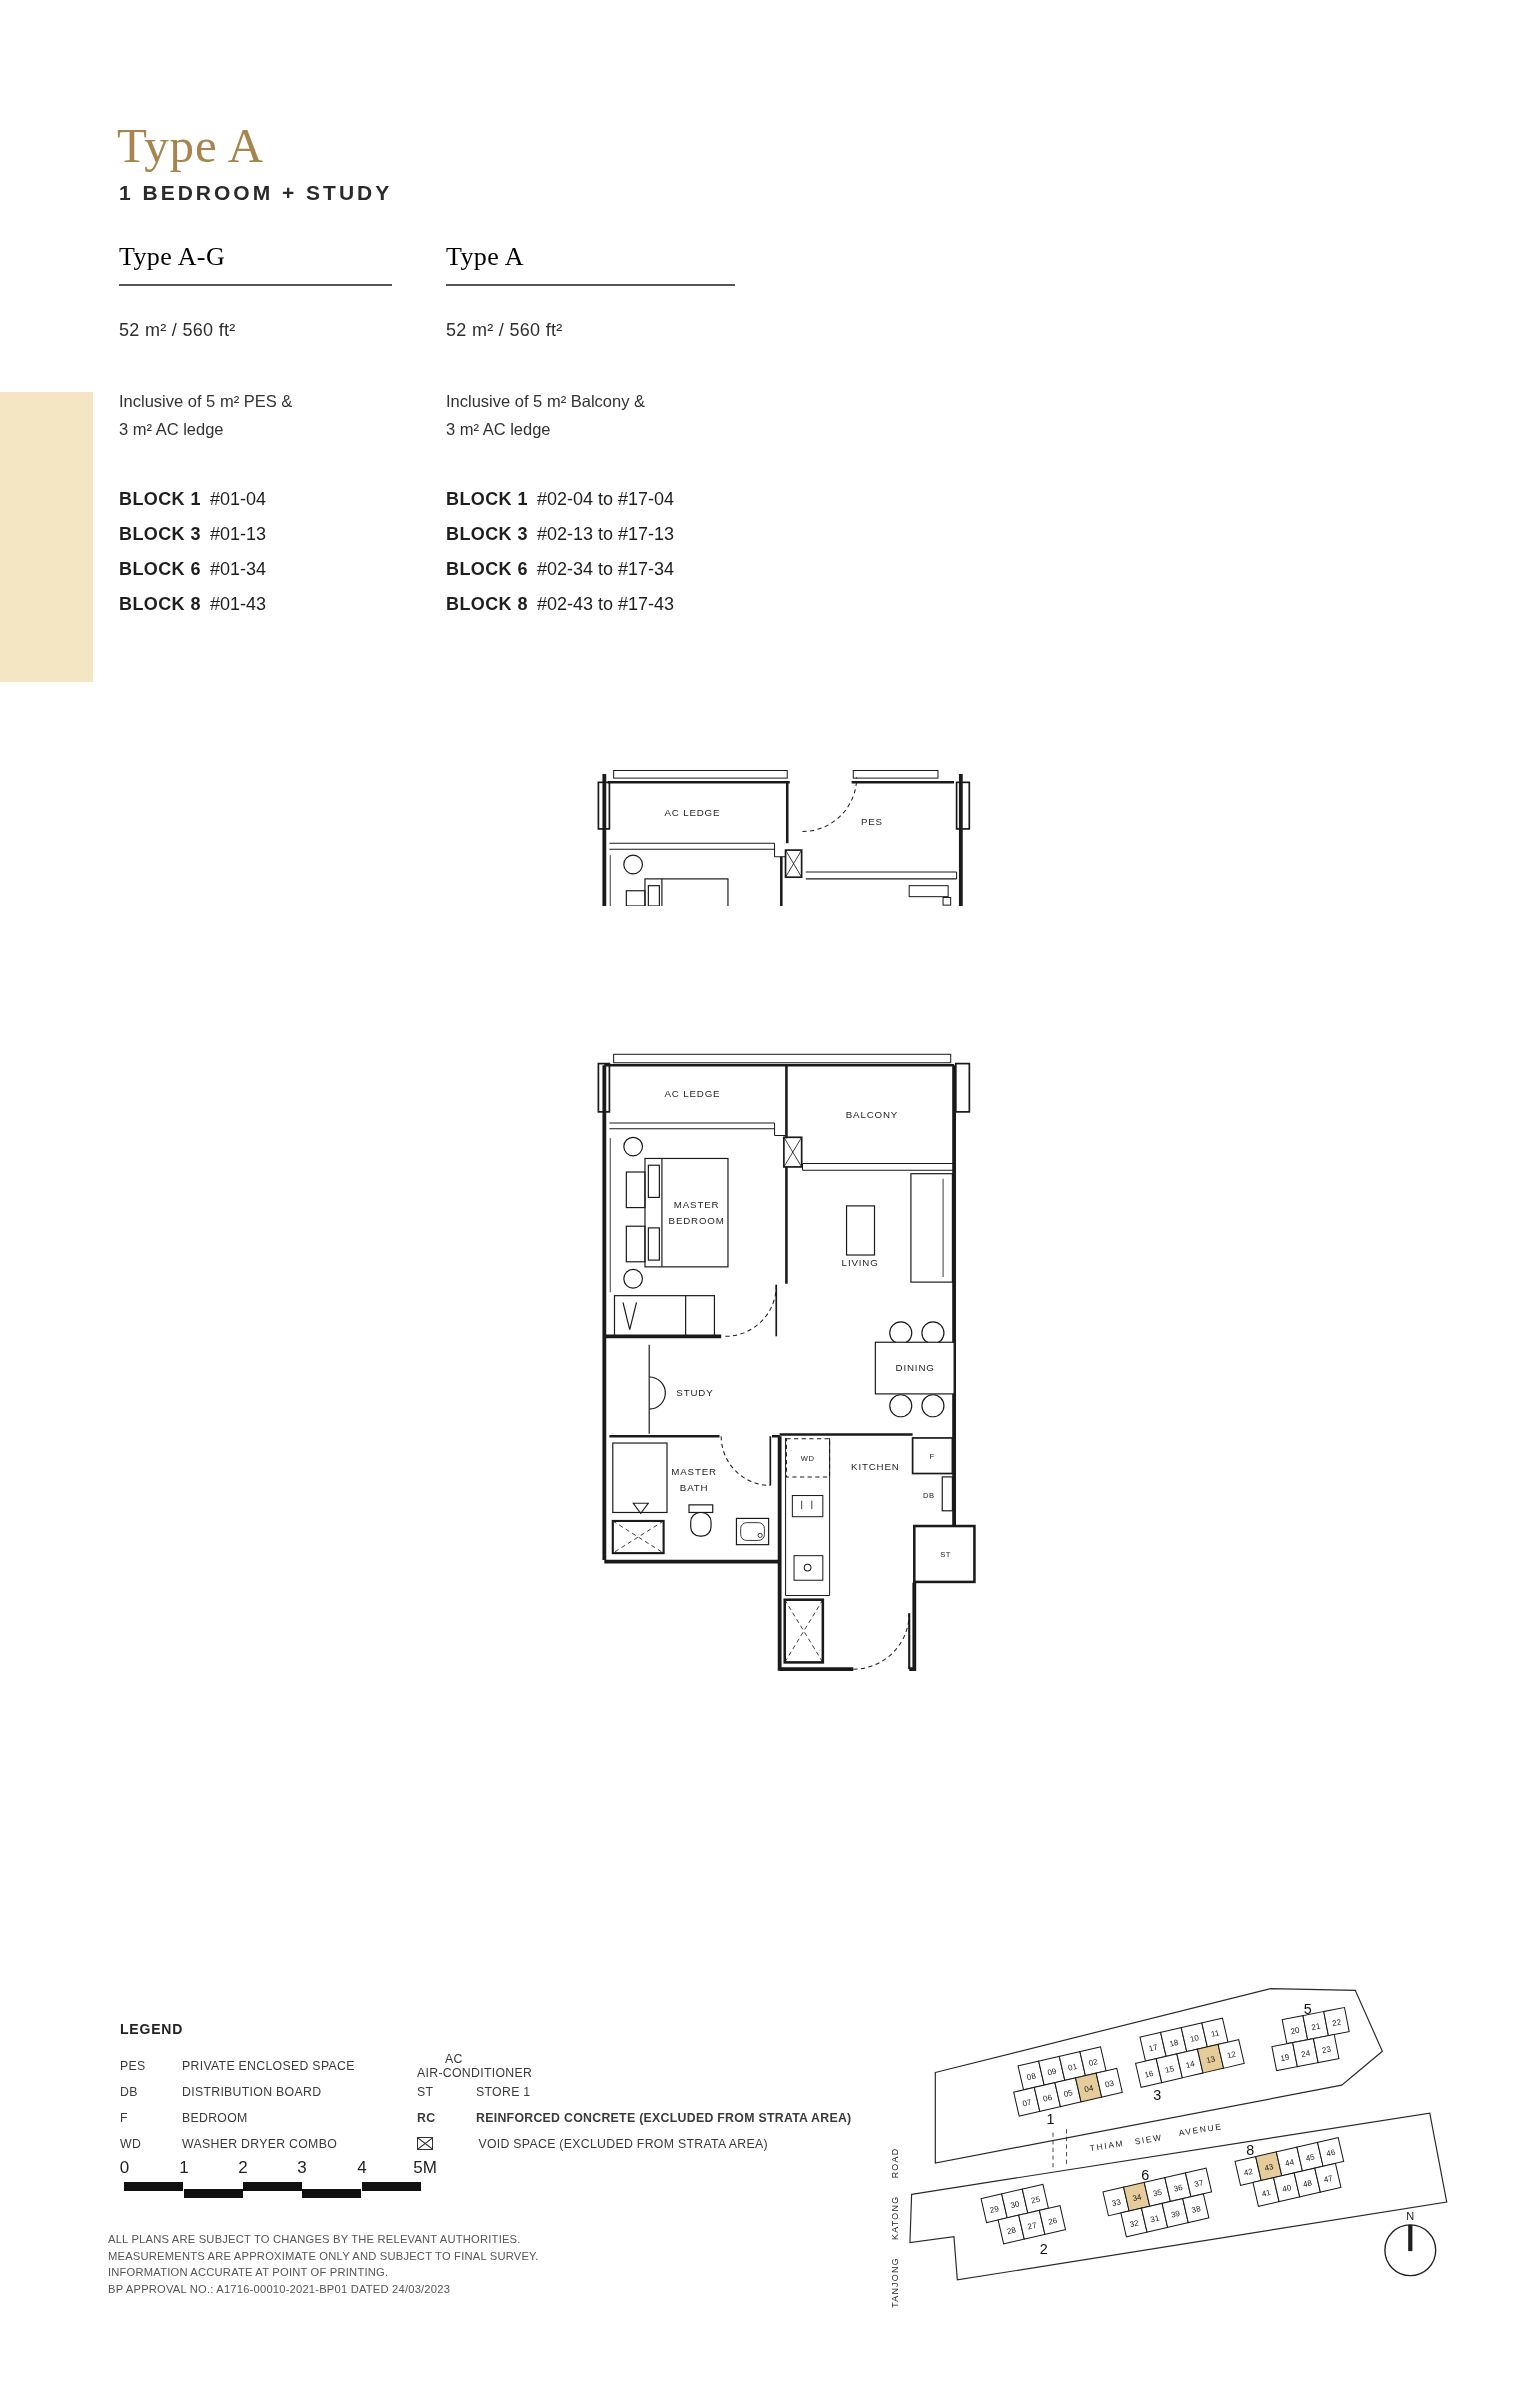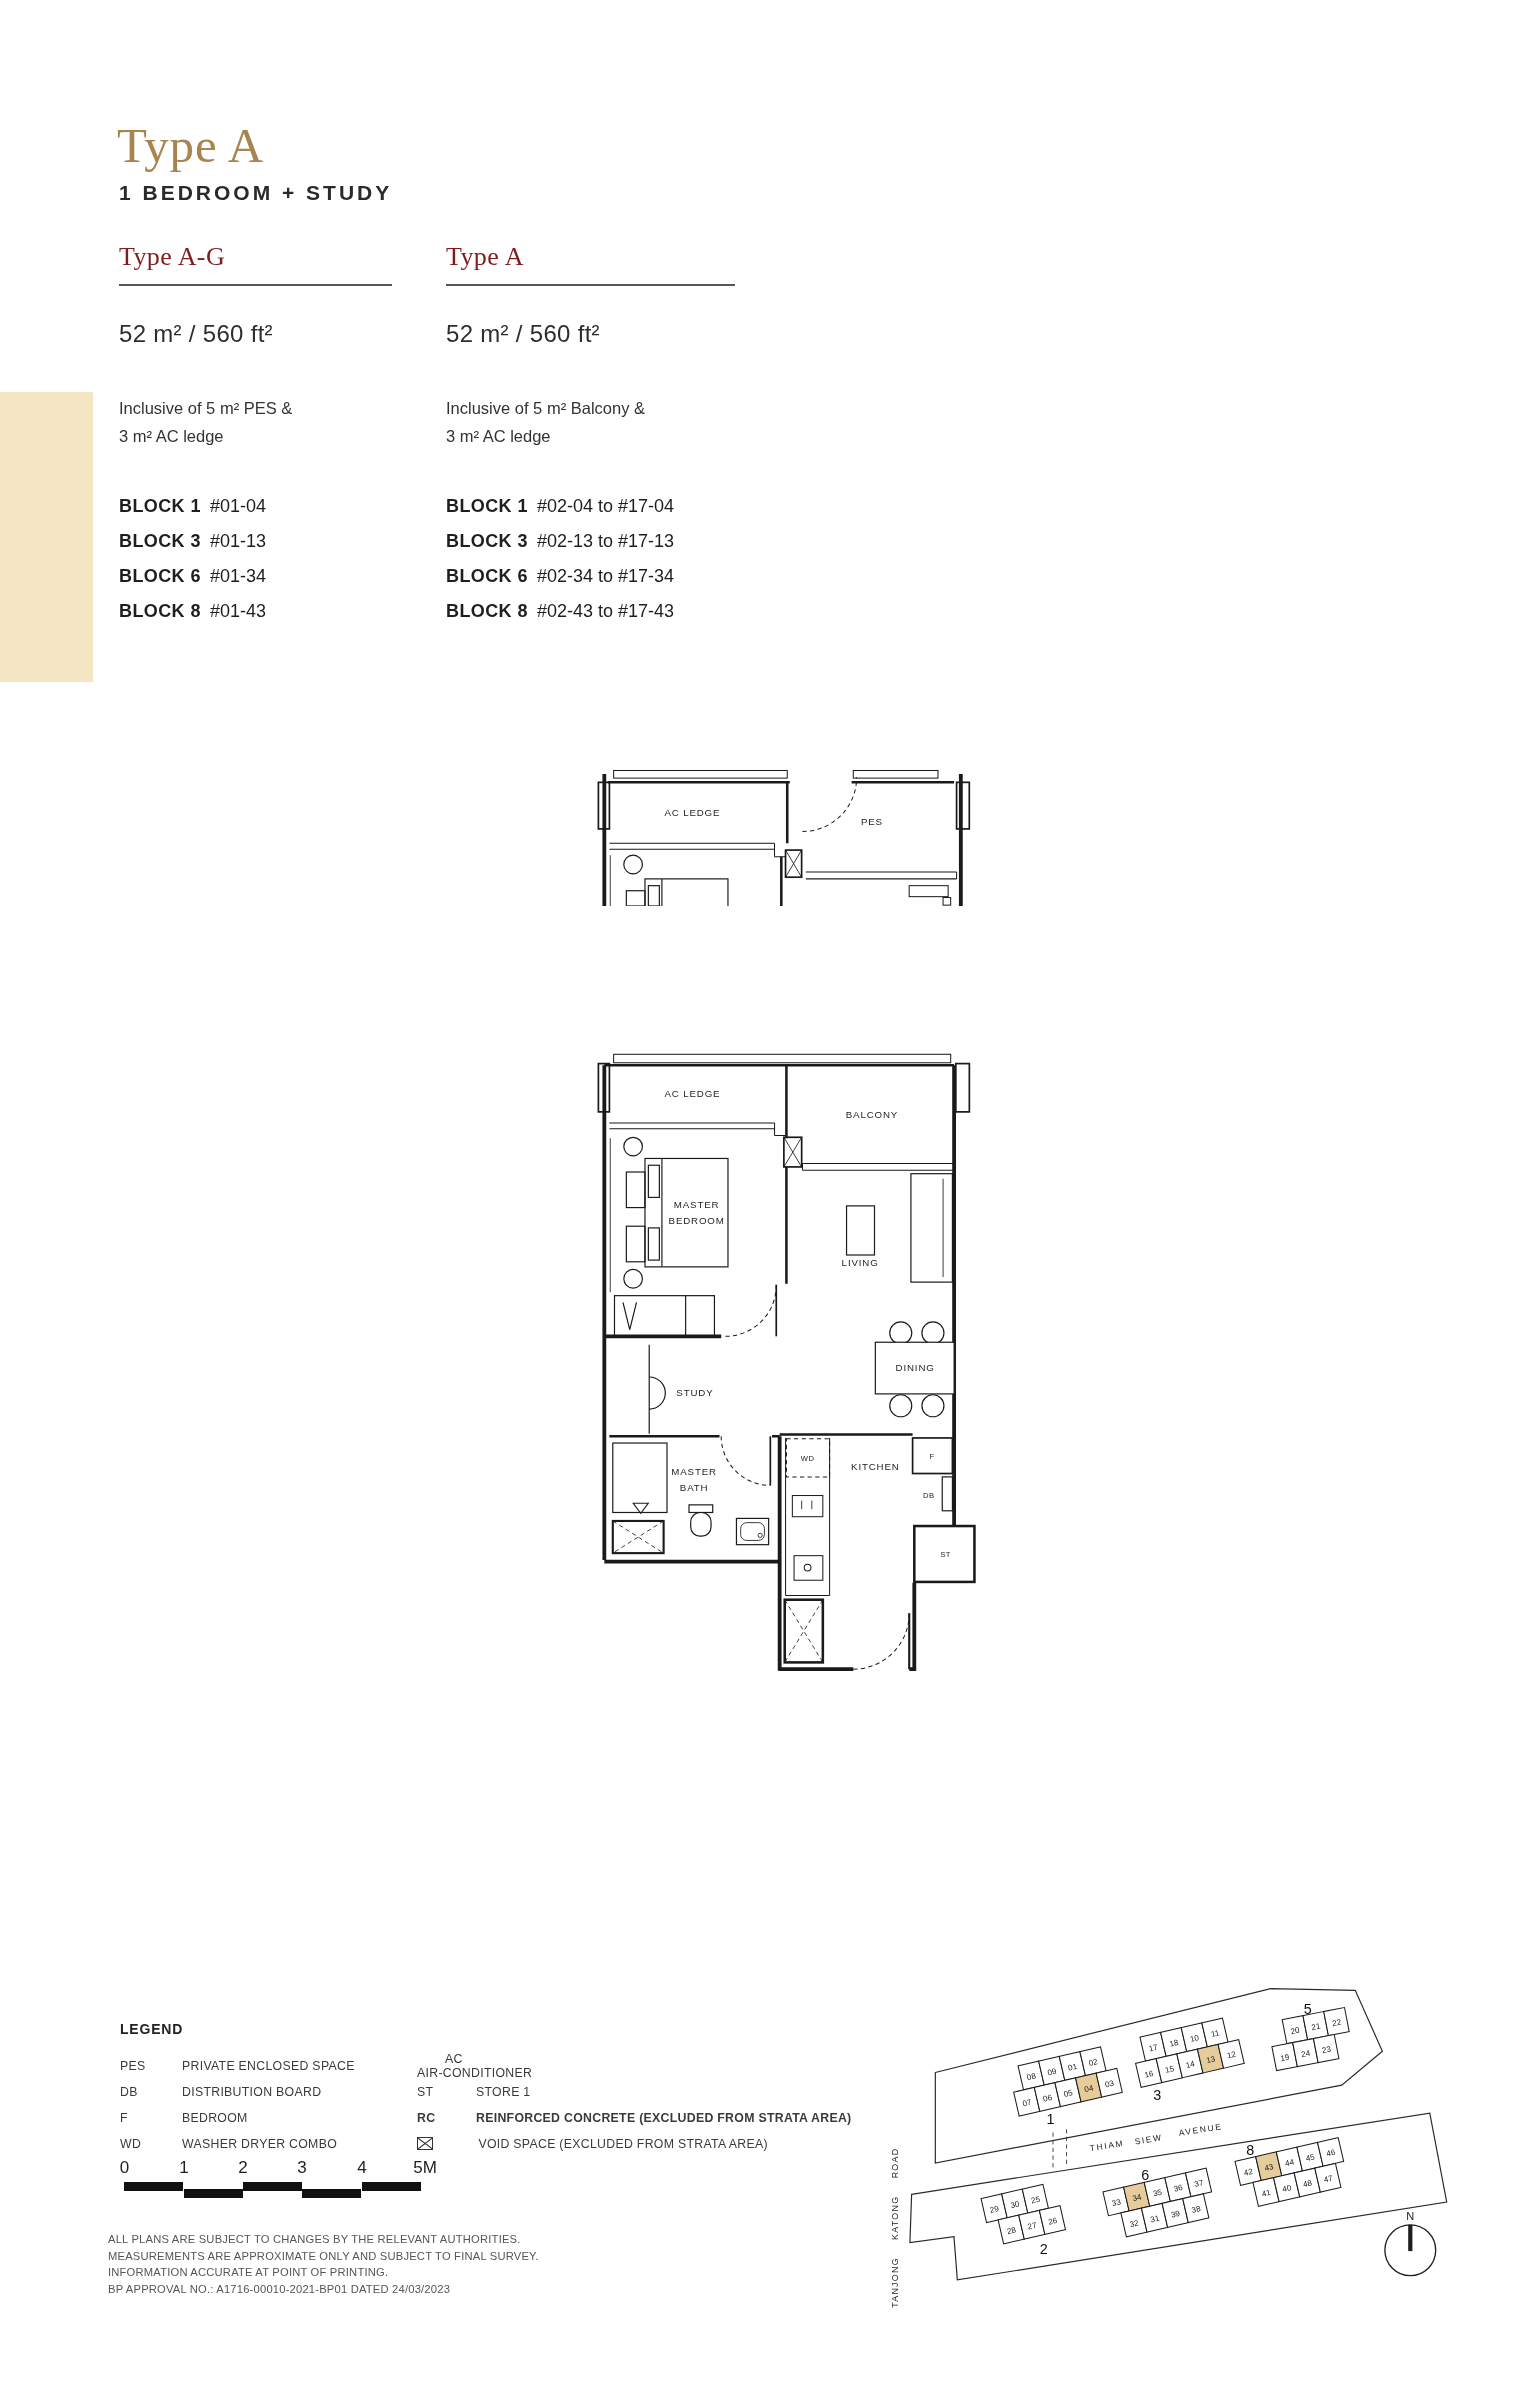--- a/index.html
+++ b/index.html
@@ -8,23 +8,23 @@
   .abs{position:absolute;}
 
   
   #side-band{left:0;top:392px;width:93px;height:290px;background:#f4e6c3;}
   #page-title{left:117px;top:117px;font-family:"Liberation Serif",serif;font-size:49px;
               letter-spacing:0.8px;color:#a8854e;}
   #page-subtitle{left:119px;top:181px;font-size:21px;font-weight:600;letter-spacing:3px;color:#2a2a2c;}
 
   
   .variant{top:242px;width:292px;}
-  .variant .vname{font-family:"Liberation Serif",serif;font-size:26px;color:#7f1d1d;letter-spacing:0.4px;}
+  .variant .vname{font-family:"Liberation Serif",serif;font-size:26px;color:#000000;letter-spacing:0.4px;}
   .variant .vrule{height:2.1px;background:#55565a;margin-top:12px;}
-  .variant .varea{margin-top:34px;font-size:24px;color:#2e2e2e;letter-spacing:0.3px;}
+  .variant .varea{margin-top:34px;font-size:18px;color:#2e2e2e;letter-spacing:0.3px;}
   .variant .vincl{margin-top:46px;font-size:16.5px;line-height:28px;color:#333;}
   .variant .vblocks{margin-top:39px;}
   .variant .brow{display:flex;line-height:35px;font-size:18px;color:#1e1e1e;}
   .variant .brow .blab{width:91px;font-weight:700;letter-spacing:0.4px;}
 
   
   svg .ln{fill:none;stroke:#1a1a1a;}
   svg .w1{stroke-width:1;} svg .w12{stroke-width:1.2;} svg .w13{stroke-width:1.4;}
   svg .w2{stroke-width:2;} svg .w25{stroke-width:2.5;} svg .w3{stroke-width:3;} svg .w4{stroke-width:4.5;}
   svg .dash{stroke-dasharray:5 4;}

